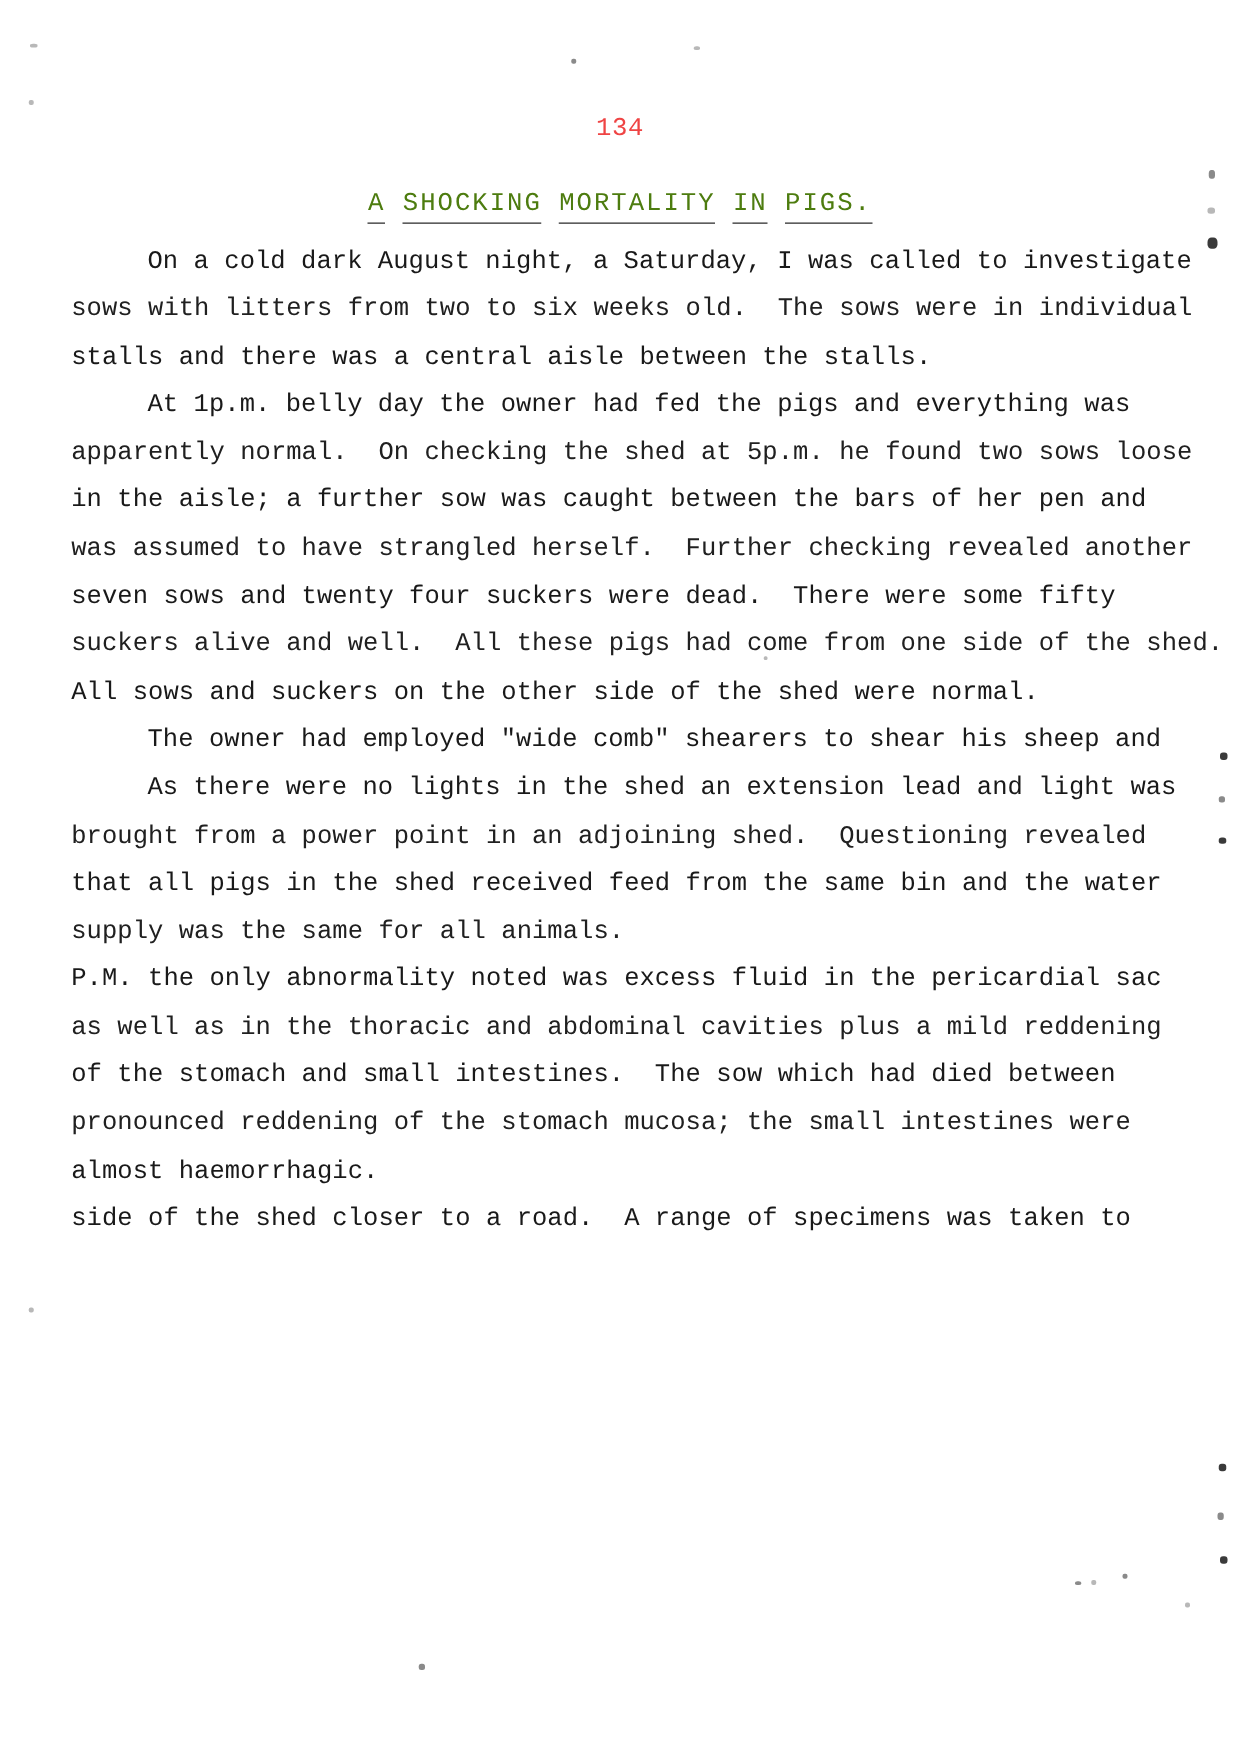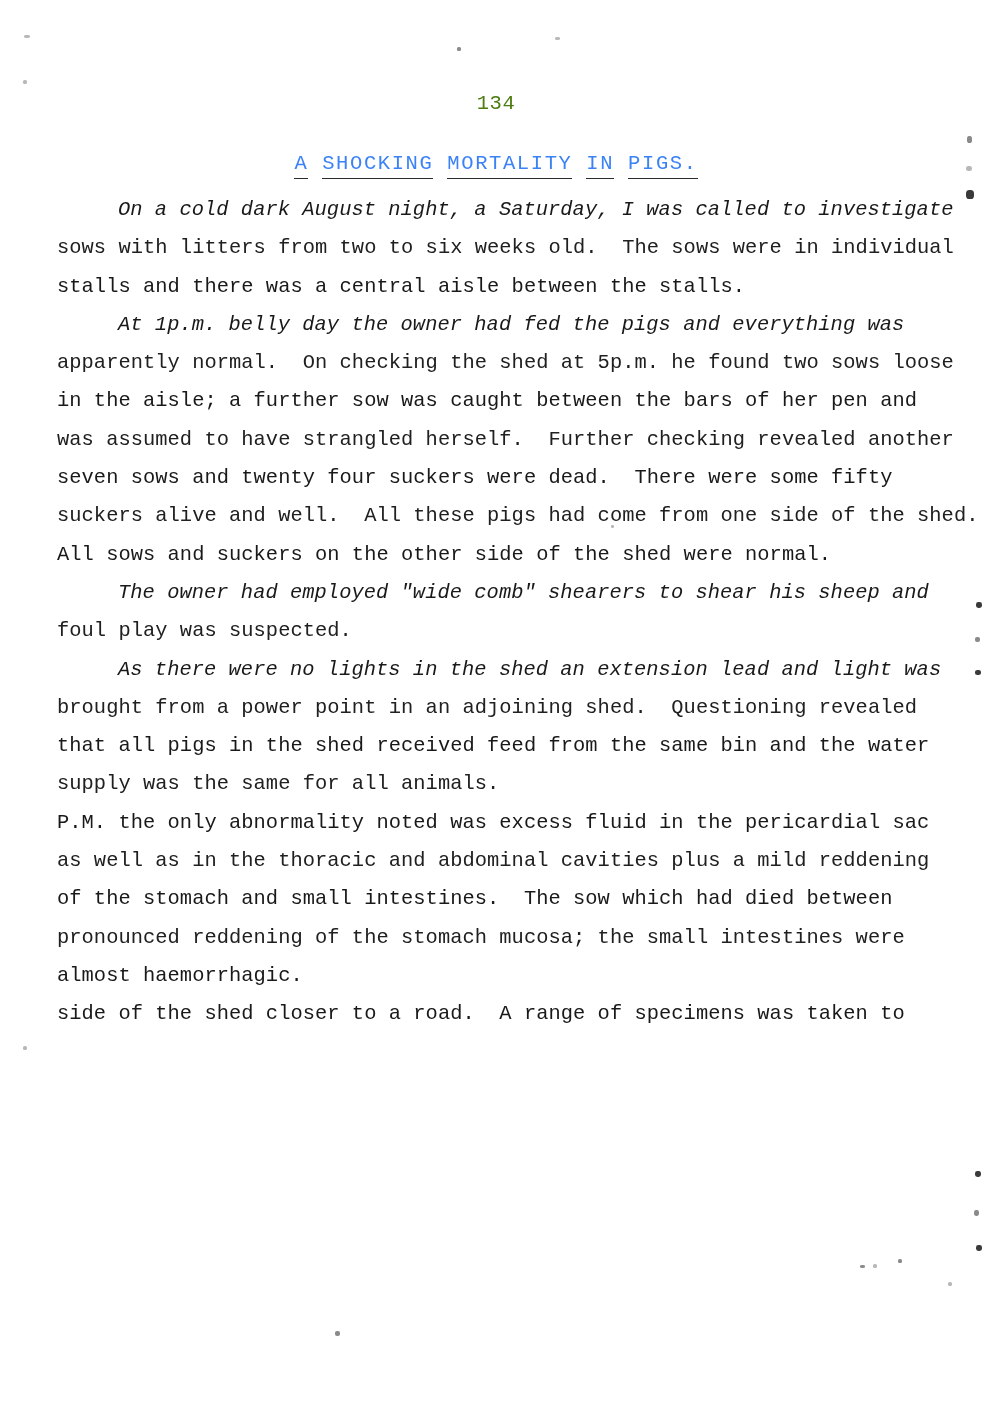--- a/index.html
+++ b/index.html
@@ -19,33 +19,33 @@
 
   
   .page-number {
     position: absolute;
     top: 92px;
     left: 0;
     width: 992px;
     text-align: center;
     font-size: 20.5px;
     letter-spacing: 0.5px;
-    color: #4d7c0f;
+    color: #ef4444;
   }
 
   
   .doc-title {
     position: absolute;
     top: 152px;
     left: 0;
     width: 992px;
     text-align: center;
     font-size: 20.5px;
     letter-spacing: 1.6px;
-    color: #3b82f6;
+    color: #4d7c0f;
     white-space: pre;
   }
   .doc-title .u {
     border-bottom: 1.6px solid #2a2a2a;
     padding-bottom: 3px;
   }
 
   
   .body-text {
     position: absolute;
@@ -58,21 +58,20 @@
   }
   .line {
     font-size: 20.4px;
     line-height: 38.3px;
     letter-spacing: 0.05px;
     white-space: pre;
     color: #1b1b1b;
   }
   .line.indent {
     padding-left: 61px;
-    font-style: italic;
   }
 
   
   .line:nth-child(odd) { color: #191919; }
   .line:nth-child(even) { color: #202020; }
 
   
   .speck {
     position: absolute;
     background: #3a3a3a;
@@ -104,21 +103,20 @@
       <div class="line">apparently normal.  On checking the shed at 5p.m. he found two sows loose</div>
       <div class="line">in the aisle; a further sow was caught between the bars of her pen and</div>
       <div class="line">was assumed to have strangled herself.  Further checking revealed another</div>
       <div class="line">seven sows and twenty four suckers were dead.  There were some fifty</div>
       <div class="line">suckers alive and well.  All these pigs had come from one side of the shed.</div>
       <div class="line">All sows and suckers on the other side of the shed were normal.</div>
     </div>
 
     <div class="para">
       <div class="line indent">The owner had employed "wide comb" shearers to shear his sheep and</div>
-      <div class="line">foul play was suspected.</div>
     </div>
 
     <div class="para">
       <div class="line indent">As there were no lights in the shed an extension lead and light was</div>
       <div class="line">brought from a power point in an adjoining shed.  Questioning revealed</div>
       <div class="line">that all pigs in the shed received feed from the same bin and the water</div>
       <div class="line">supply was the same for all animals.</div>
     </div>
 
     <div class="para">

